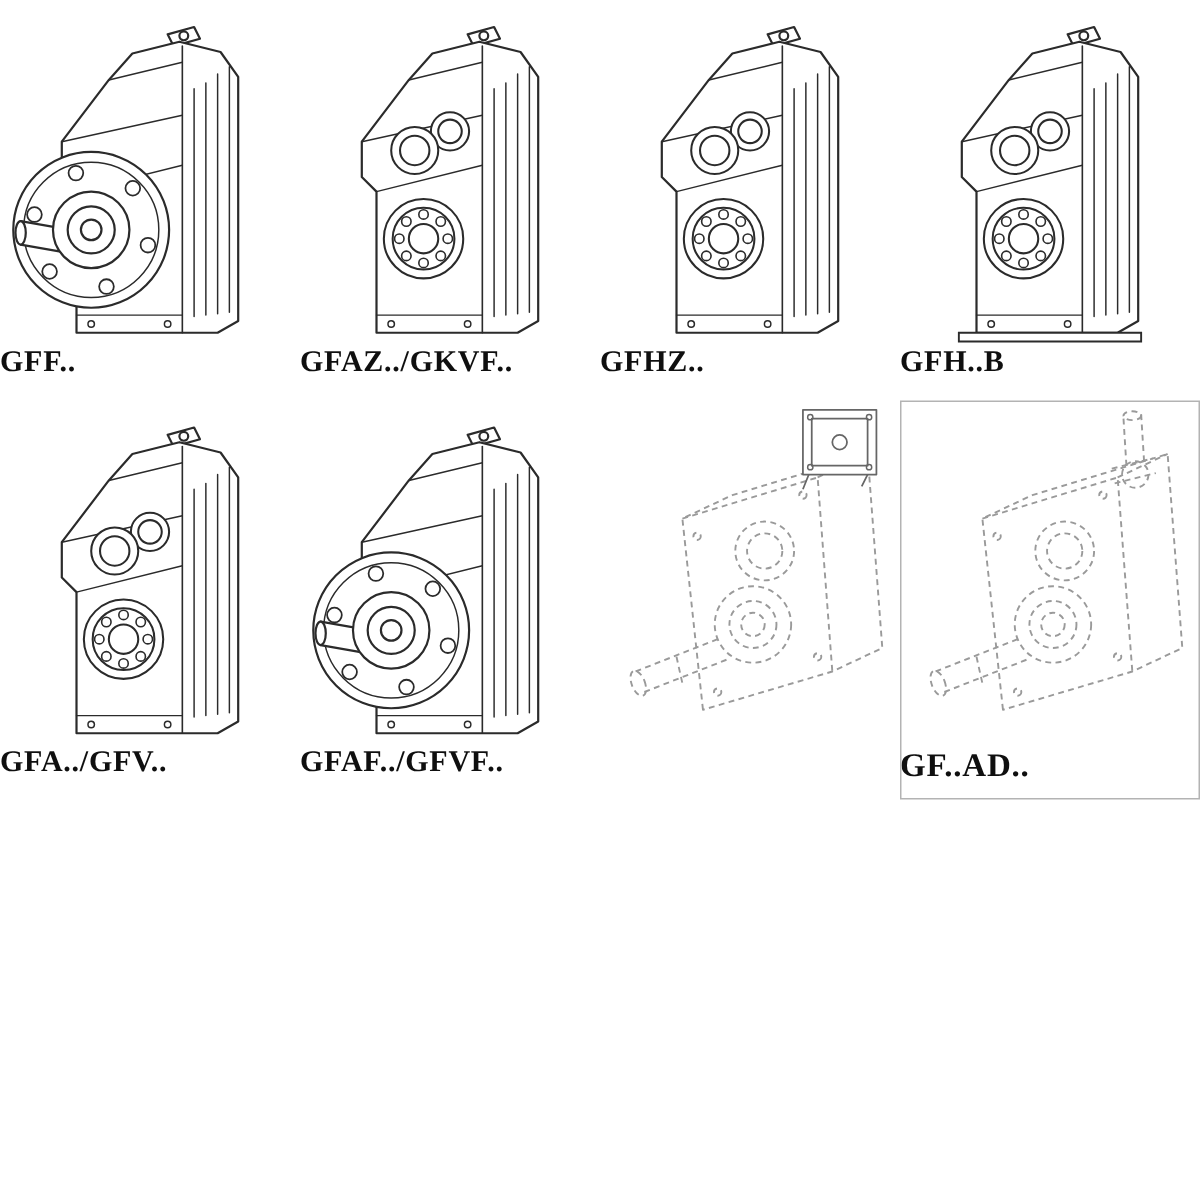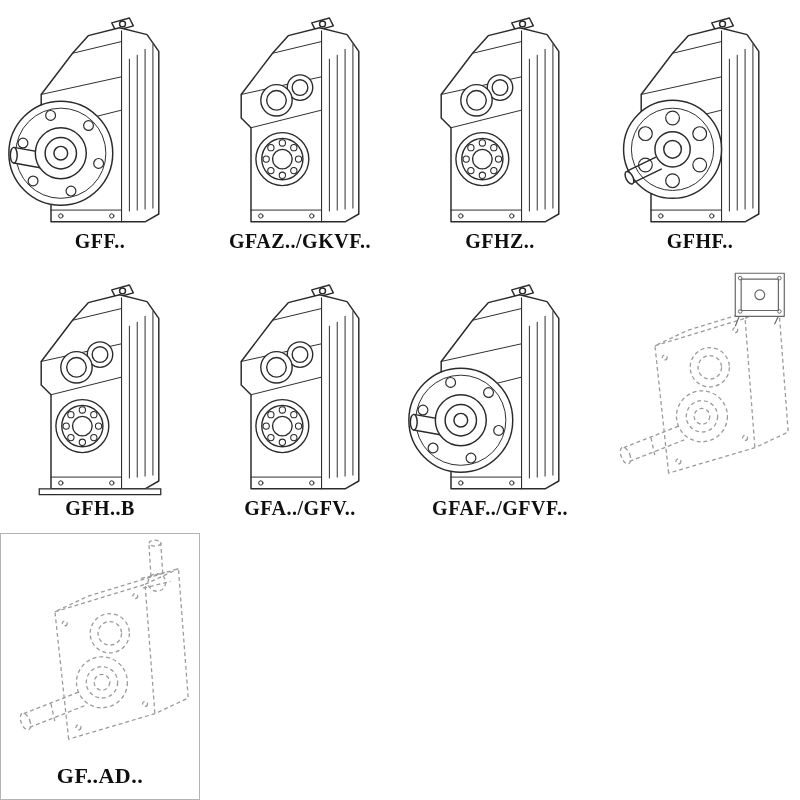--- a/index.html
+++ b/index.html
@@ -10,21 +10,21 @@
   }
   .catalog {
     width: 800px; height: 800px;
     display: grid;
     grid-template-columns: repeat(4, 200px);
     grid-template-rows: repeat(3, 1fr);
     background: #ffffff;
   }
   .cell {
     display: flex; flex-direction: column;
-    align-items: center; justify-content: flex-start;
+    justify-content: flex-start;
     position: relative;
   }
   .cell.boxed { outline: 1px solid #b3b3b3; outline-offset: -1px; }
   .art { width: 200px; height: 232px; display: flex; align-items: center; justify-content: center; }
   .art svg { width: 196px; height: 228px; }
   .label {
     font-weight: 700; font-size: 20px; color: #0f0f0f;
     letter-spacing: .5px; margin-top: -2px; white-space: nowrap;
   }
   .label.lg { font-size: 22px; }
@@ -190,29 +190,20 @@
   <figure class="cell">
     <div class="art">
       <svg viewBox="0 0 200 232" aria-hidden="true">
         <use href="#sym-housing"></use>
           <use href="#sym-bores"></use>
       </svg>
     </div>
     <figcaption class="label">GFHZ..</figcaption>
   </figure>
 
-  <figure class="cell">
-    <div class="art">
-      <svg viewBox="0 0 200 232" aria-hidden="true">
-        <use href="#sym-housing"></use>
-          <use href="#sym-flange-stub"></use>
-      </svg>
-    </div>
-    <figcaption class="label">GFHF..</figcaption>
-  </figure>
 
 
   <figure class="cell">
     <div class="art">
       <svg viewBox="0 0 200 232" aria-hidden="true">
         <use href="#sym-housing"></use>
           <use href="#sym-bores"></use>
           <use href="#sym-base"></use>
       </svg>
     </div>

